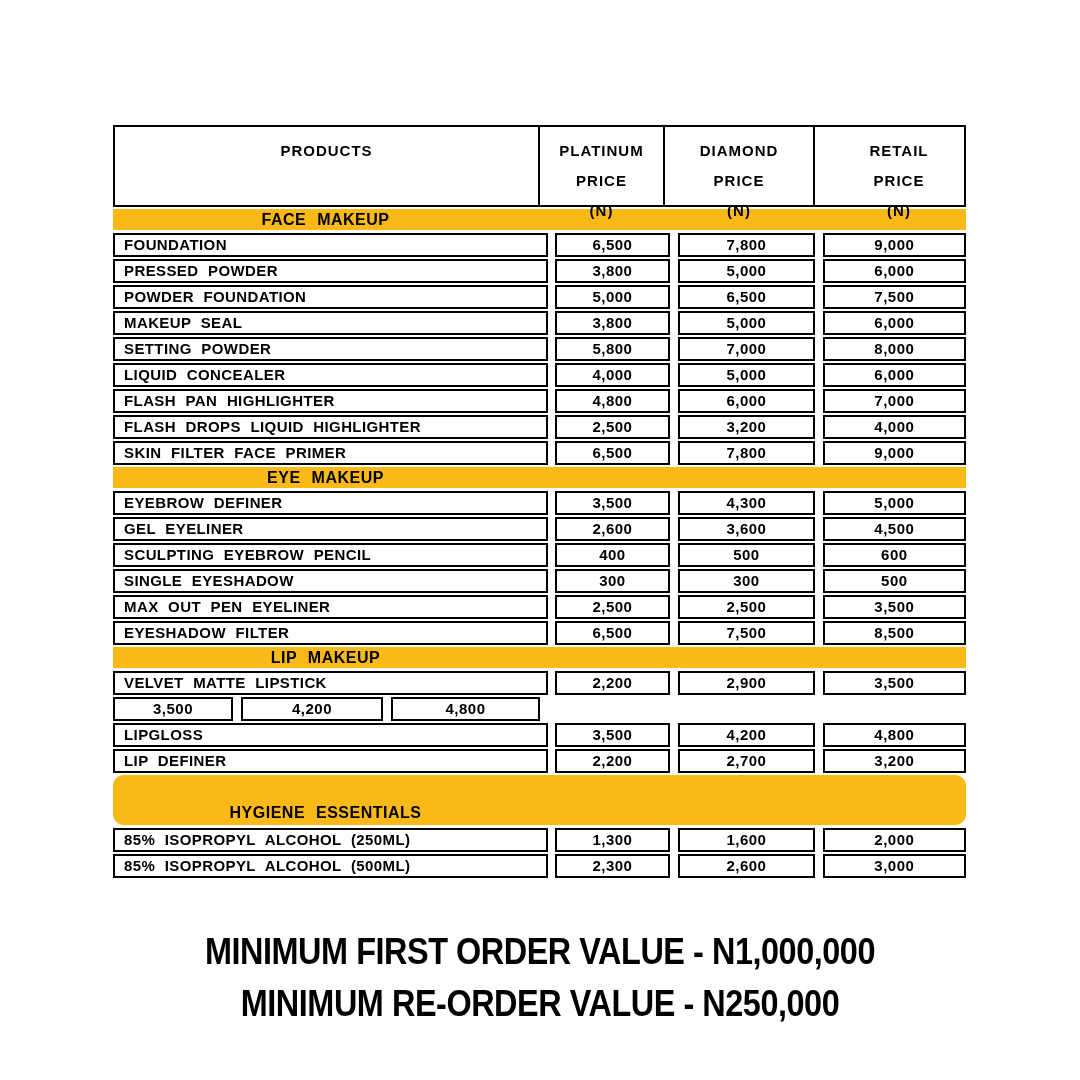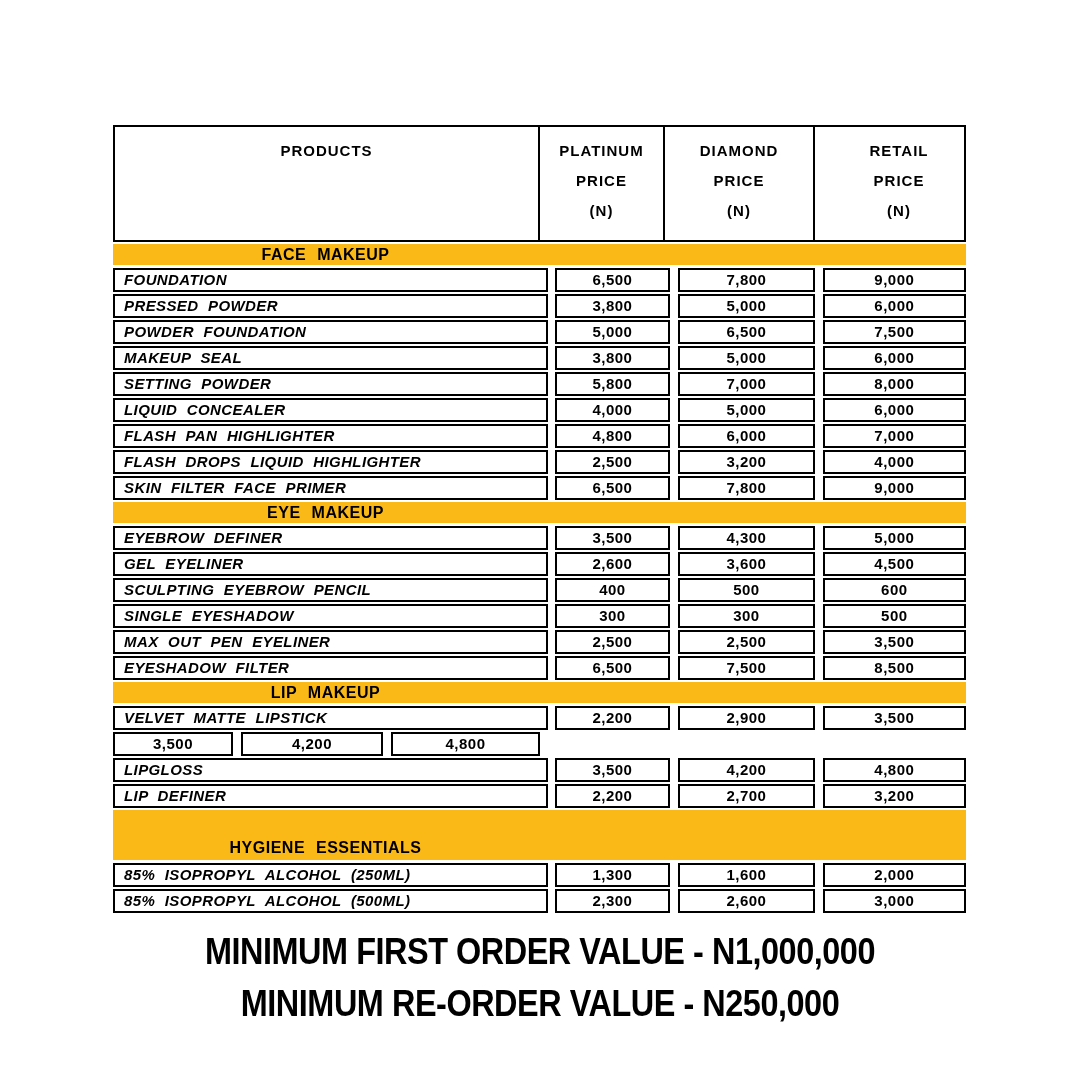--- a/index.html
+++ b/index.html
@@ -4,37 +4,37 @@
 <style>
   * { margin:0; padding:0; box-sizing:border-box; }
   body { background:#ffffff; }
   .page {
     position:relative; width:1080px; height:1080px; background:#ffffff;
     font-family:"Liberation Sans", sans-serif; color:#000;
   }
   .table { position:absolute; left:113px; top:125px; width:853px; }
 
   
-  .header-row { display:flex; border:2px solid #000; height:117px; }
+  .header-row { display:flex; border:2px solid #000; height:82px; }
   .hcell { text-align:center; font-weight:bold; font-size:15px; letter-spacing:1px; padding-top:9px; line-height:30px; }
   .hcell.c1 { width:423px; }
   .hcell.c2 { width:125px; border-left:2px solid #000; }
   .hcell.c3 { width:150px; border-left:2px solid #000; }
   .hcell.c4 { flex:1;     border-left:2px solid #000;padding-left:19px; }
 
   
   .banner { background:var(--accent,#FBB917); height:21px; margin:2px 0 3px 0; display:flex; align-items:center; }
   .banner .banner-label { width:425px; text-align:center; font-weight:bold; font-size:16px; word-spacing:6px; letter-spacing:0.5px; }
-  .banner.tall { height:50px; align-items:flex-end; }
+  .banner.tall { height:50px; align-items:flex-end;border-radius:11px; }
   .banner.tall .banner-label { padding-bottom:3px; }
 
   
   .row { display:flex; margin-bottom:2px; }
   .cell { border:2px solid #000; height:24px; font-weight:bold; font-size:15px; line-height:20px; background:#fff; }
-  .cell.product { width:452px; margin-right:7px; padding-left:9px; word-spacing:5px; letter-spacing:0.4px;font-style:italic; }
+  .cell.product { width:452px; margin-right:7px; padding-left:9px; word-spacing:5px; letter-spacing:0.4px; }
   .cell.price { text-align:center; letter-spacing:0.5px; }
   .cell.platinum { width:120px; margin-right:8px; }
   .cell.diamond  { width:142px; margin-right:8px; }
   .cell.retail   { width:149px; }
 
   
   .footer { position:absolute; left:0; top:926px; width:1080px; text-align:center; }
   .footer-line { font-weight:bold; font-size:36px; line-height:52px; letter-spacing:-0.5px; transform:scaleX(0.9); transform-origin:50% 50%; white-space:nowrap; }
 </style>
 </head>

